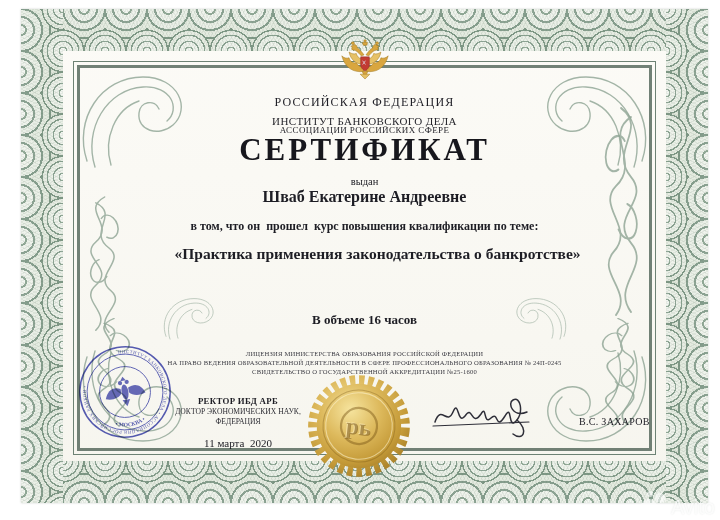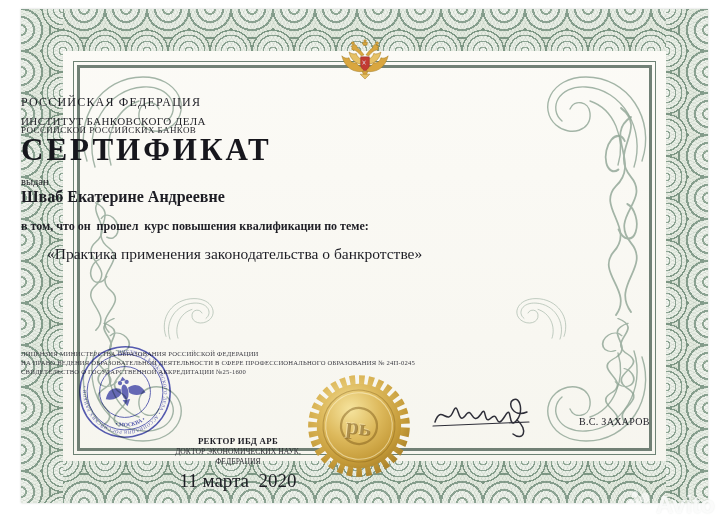--- a/index.html
+++ b/index.html
@@ -32,45 +32,45 @@
   .edge.r{right:0;background-image:
     repeating-linear-gradient(25deg,rgba(98,124,106,.10) 0 1px,rgba(0,0,0,0) 1px 3px),
     repeating-linear-gradient(-25deg,rgba(98,124,106,.10) 0 1px,rgba(0,0,0,0) 1px 3px),
     radial-gradient(circle at 0 50%,#f3f6f1 0 3px,#93aa98 3px 4.5px,#eff3ec 4.5px 9px,#8ea595 9px 10.5px,#ebf0e8 10.5px 15px,#88a08f 15px 16.5px,#e6ece2 16.5px 20px,#7f9886 20px 21.5px,rgba(0,0,0,0) 21.5px),
     radial-gradient(circle at 100% 50%,#f3f6f1 0 4px,#93aa98 4px 6px,#eff3ec 6px 12px,#8ea595 12px 14px,#eaefe7 14px 20px,#879f8e 20px 22px,#e4ebe0 22px 28px,#7f9886 28px 30px,#dfe7da 30px 36px,#768f7d 36px 38.5px,rgba(0,0,0,0) 38.5px);
     background-size:42px 7px,42px 7px,42px 42px,42px 42px;background-position:0 0,0 0,0 21px,0 0;}
   .frame{position:absolute;left:52px;right:52px;top:52px;bottom:48px;border:1px solid #6d8274;z-index:2;}
   .frame::before{content:"";position:absolute;inset:3px;border:3px solid #4f6356;opacity:.8;}
   .flour{position:absolute;inset:0;z-index:2;color:#8ea494;pointer-events:none;}
   
-  .line{position:absolute;left:0;right:0;text-align:left;z-index:3;}
+  .line{position:absolute;left:0;right:0;text-align:center;z-index:3;}
   .country{top:86px;font-size:12px;letter-spacing:1.2px;}
   .inst1{top:106px;font-size:11px;letter-spacing:.4px;color:#26262c;}
   .inst2{top:116px;font-size:9px;letter-spacing:.4px;color:#26262c;}
   .title{top:123px;font-size:31px;font-weight:bold;letter-spacing:3px;color:#17171d;}
   .issued{top:167px;font-size:10.5px;}
   .recipient{top:179px;font-size:16px;font-weight:bold;}
   .statement{top:210px;font-size:12px;font-weight:bold;white-space:pre;}
-  .course{top:236px;font-size:15.5px;font-weight:normal;padding-left:26px;}
+  .course{top:236px;font-size:15.5px;font-weight:bold;padding-left:26px;}
   .volume{top:303px;font-size:13px;font-weight:bold;}
   .lic{z-index:3;font-size:6.6px;line-height:9px;color:#3a3a42;letter-spacing:.2px;}
   .lic1{top:340px;} .lic2{top:349px;} .lic3{top:358px;}
   .crest{position:absolute;left:50%;top:29px;transform:translateX(-50%);width:58px;height:56px;z-index:3;}
   .rector{position:absolute;left:133px;top:387px;width:168px;text-align:center;z-index:3;}
-  .rector .p1{font-size:8.8px;font-weight:bold;letter-spacing:.3px;margin-top:40px;}
+  .rector .p1{font-size:8.8px;font-weight:bold;letter-spacing:.3px;}
   .rector .p2,.rector .p3{font-size:7.6px;margin-top:1px;color:#2c2c33;}
-  .rector .date{font-size:19px;margin-top:4px;white-space:pre;text-align:center;}
+  .rector .date{font-size:11px;margin-top:11px;white-space:pre;text-align:center;}
   .stampw{position:absolute;left:56px;top:335px;width:96px;height:96px;z-index:4;
           transform:rotate(-10deg);mix-blend-mode:multiply;opacity:.95;}
   .sealw{position:absolute;left:284px;top:363px;width:108px;height:108px;z-index:5;}
   .sigw{position:absolute;left:410px;top:381px;width:116px;height:54px;z-index:3;}
   .signer{position:absolute;left:518px;top:407px;font-size:10px;letter-spacing:.3px;z-index:3;margin-left:40px;}
   .wm{position:absolute;right:5px;bottom:1px;z-index:10;display:flex;align-items:flex-end;gap:3px;
       color:rgba(255,255,255,.78);font-family:"Liberation Sans","DejaVu Sans",sans-serif;
-      font-weight:bold;font-size:24px;text-shadow:0 0 2px rgba(60,80,65,.12);}
+      font-weight:normal;font-size:20px;text-shadow:0 0 2px rgba(60,80,65,.12);}
   .wm svg{opacity:.78;}
 </style>
 </head>
 <body>
 
 <div class="photo">
   <div class="cert">
     <div class="edge t"></div>
     <div class="edge b"></div>
     <div class="edge l"></div>
@@ -119,26 +119,27 @@
           <path d="M54,66 h12 l-6,14 Z"></path>
           <path d="M50,72 h20 l-10,10 Z" fill="#e6c166"></path>
         </g>
         <path d="M51,36 h18 v16 c0,9 -9,13 -9,13 c0,0 -9,-4 -9,-13 Z" fill="#c23b33" stroke="#8d2a24" stroke-width="1"></path>
         <path d="M55,44 l6,8 M61,44 l-6,8" stroke="#dfe0ee" stroke-width="1.5" fill="none"></path>
       </svg>
     </div>
 
     <div class="line country">РОССИЙСКАЯ ФЕДЕРАЦИЯ</div>
     <div class="line inst1">ИНСТИТУТ БАНКОВСКОГО ДЕЛА</div>
-    <div class="line inst2">РОССИЙСКОЙ РОССИЙСКИХ БАНКОВ</div>
+    <div class="line inst2">АССОЦИАЦИИ РОССИЙСКИХ СФЕРЕ</div>
     <div class="line title">СЕРТИФИКАТ</div>
     <div class="line issued">выдан</div>
     <div class="line recipient">Шваб Екатерине Андреевне</div>
     <div class="line statement">в том, что он  прошел  курс повышения квалификации по теме:</div>
     <div class="line course">«Практика применения законодательства о банкротстве»</div>
+    <div class="line volume">В объеме 16 часов</div>
     <div class="line lic lic1">ЛИЦЕНЗИЯ МИНИСТЕРСТВА ОБРАЗОВАНИЯ РОССИЙСКОЙ ФЕДЕРАЦИИ</div>
     <div class="line lic lic2">НА ПРАВО ВЕДЕНИЯ ОБРАЗОВАТЕЛЬНОЙ ДЕЯТЕЛЬНОСТИ В СФЕРЕ ПРОФЕССИОНАЛЬНОГО ОБРАЗОВАНИЯ № 24П-0245</div>
     <div class="line lic lic3">СВИДЕТЕЛЬСТВО О ГОСУДАРСТВЕННОЙ АККРЕДИТАЦИИ №25-1600</div>
 
     <div class="rector">
       <div class="p1">РЕКТОР ИБД АРБ</div>
       <div class="p2">ДОКТОР ЭКОНОМИЧЕСКИХ НАУК,</div>
       <div class="p3">ФЕДЕРАЦИЯ</div>
       <div class="date">11 марта  2020</div>
     </div>

